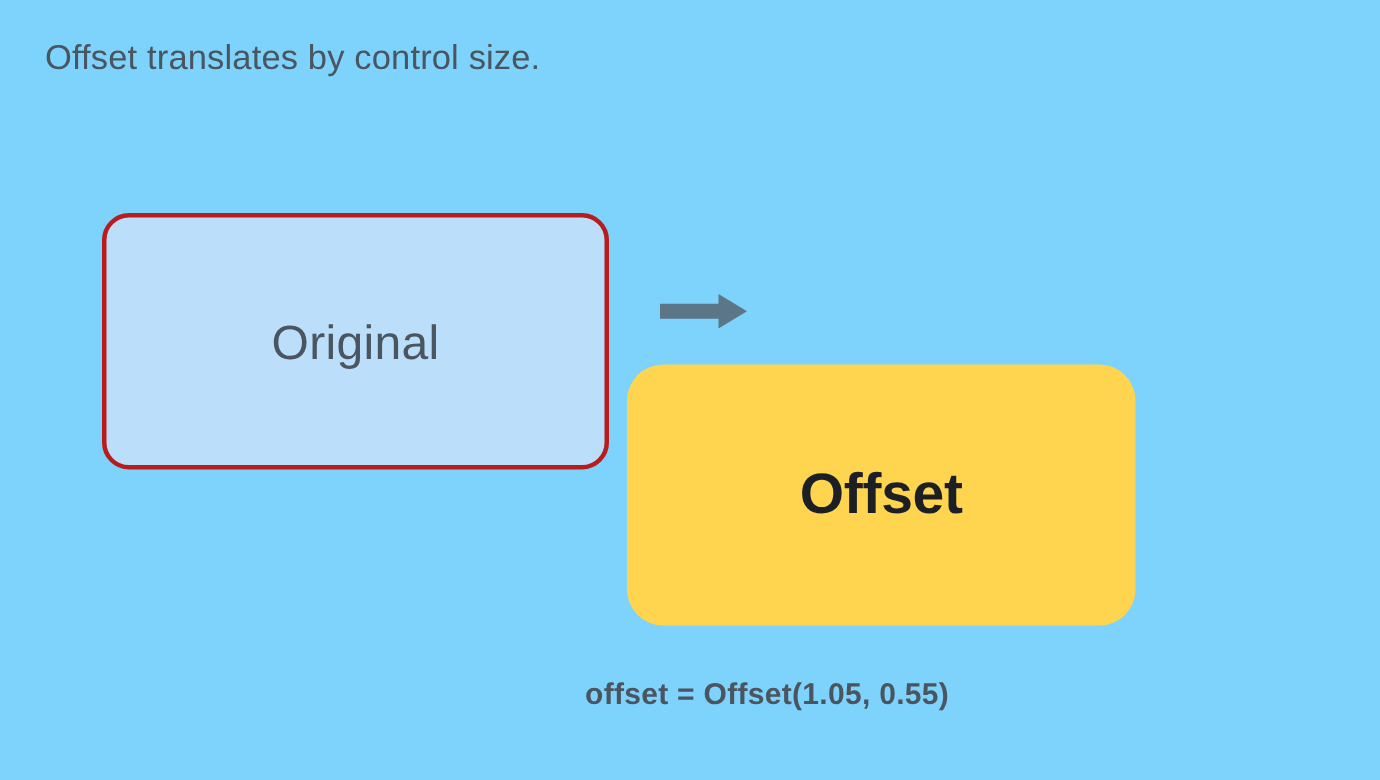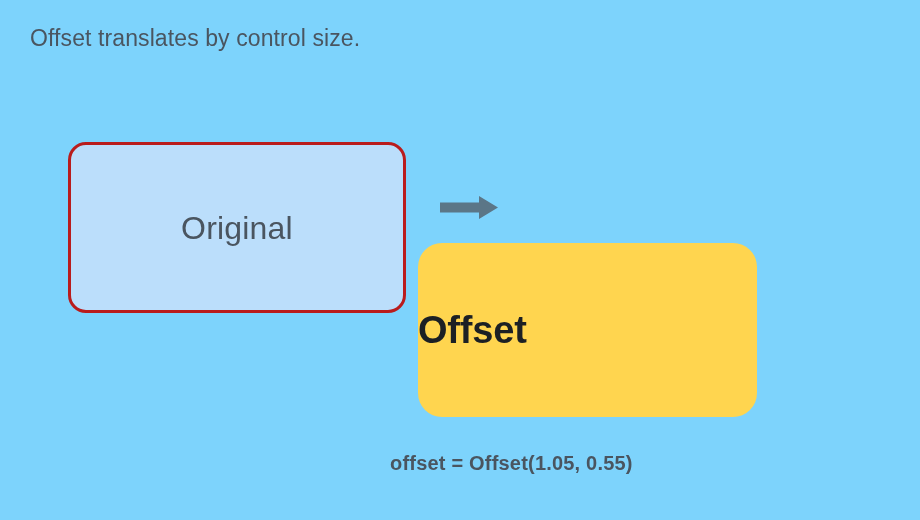--- a/index.html
+++ b/index.html
@@ -61,20 +61,21 @@
     left: 418px;
     top: 243px;
     width: 339px;
     height: 174px;
     box-sizing: border-box;
     background: #FFD54F;
     border: none;
     border-radius: 24px;
     display: flex;
     align-items: center;
+    justify-content: center;
   }
   #offset-label {
     font-size: 38px;
     line-height: 42px;
     font-weight: bold;
     color: #1C2024;
     letter-spacing: -0.2px;
     white-space: nowrap;
   }
 

